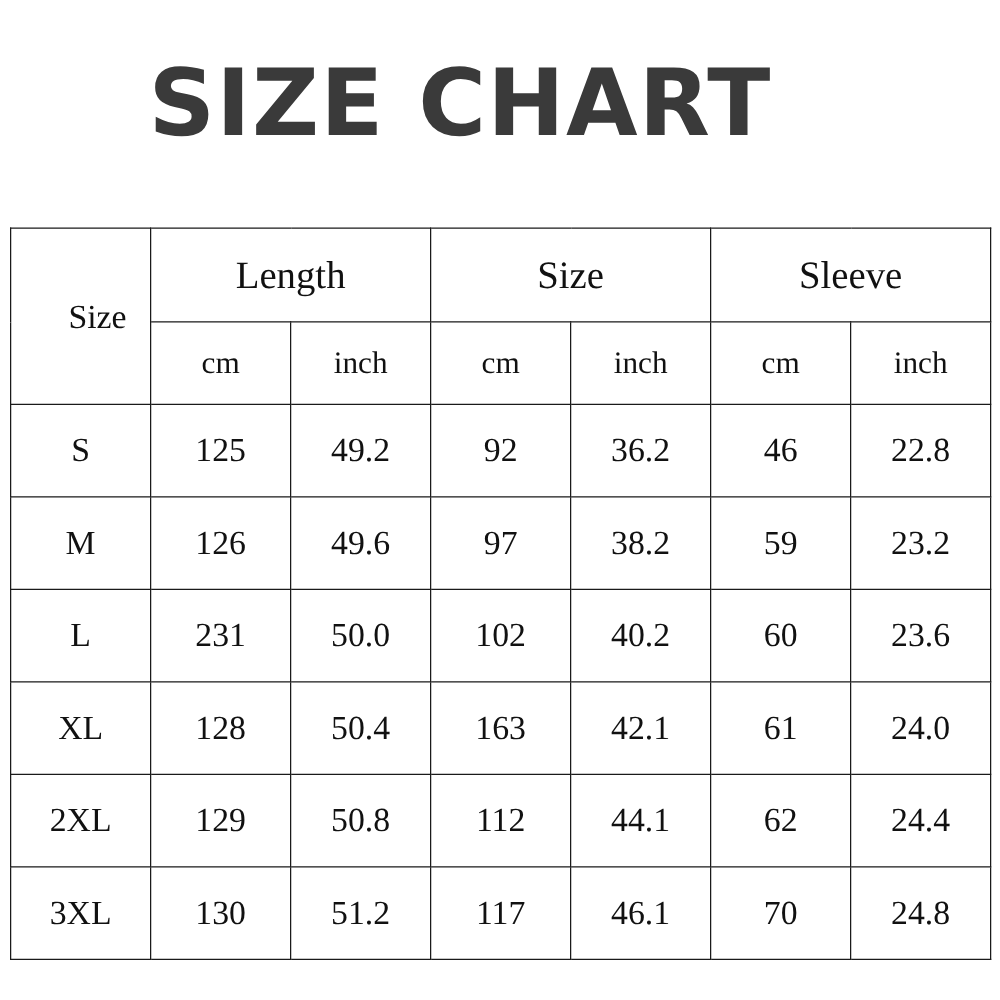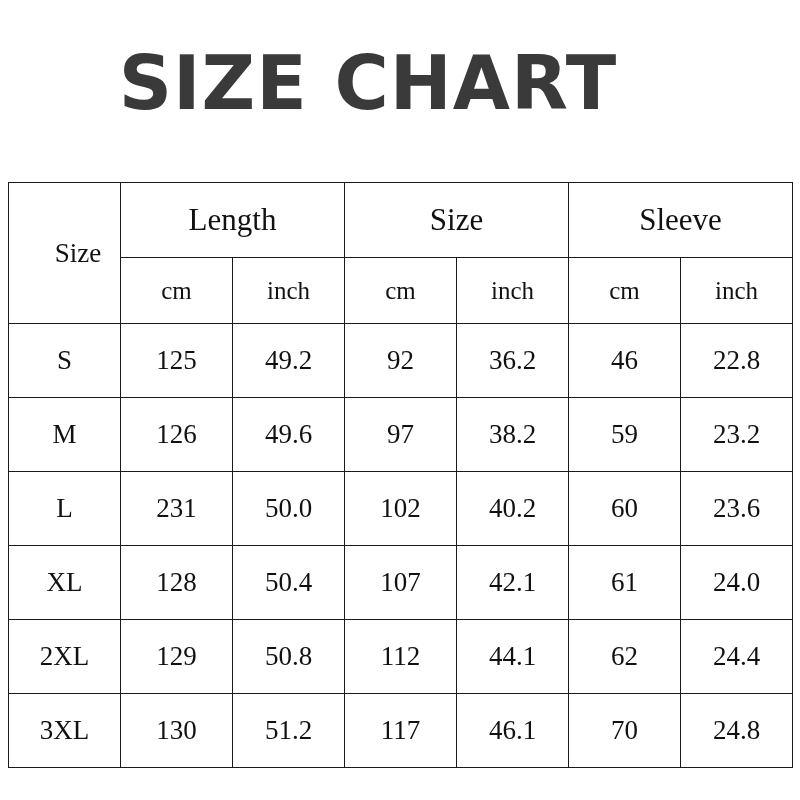--- a/index.html
+++ b/index.html
@@ -137,21 +137,21 @@
           <td>50.0</td>
           <td>102</td>
           <td>40.2</td>
           <td>60</td>
           <td>23.6</td>
         </tr>
         <tr>
           <td class="size-cell">XL</td>
           <td>128</td>
           <td>50.4</td>
-          <td>107</td>
+          <td>163</td>
           <td>42.1</td>
           <td>61</td>
           <td>24.0</td>
         </tr>
         <tr>
           <td class="size-cell">2XL</td>
           <td>129</td>
           <td>50.8</td>
           <td>112</td>
           <td>44.1</td>

